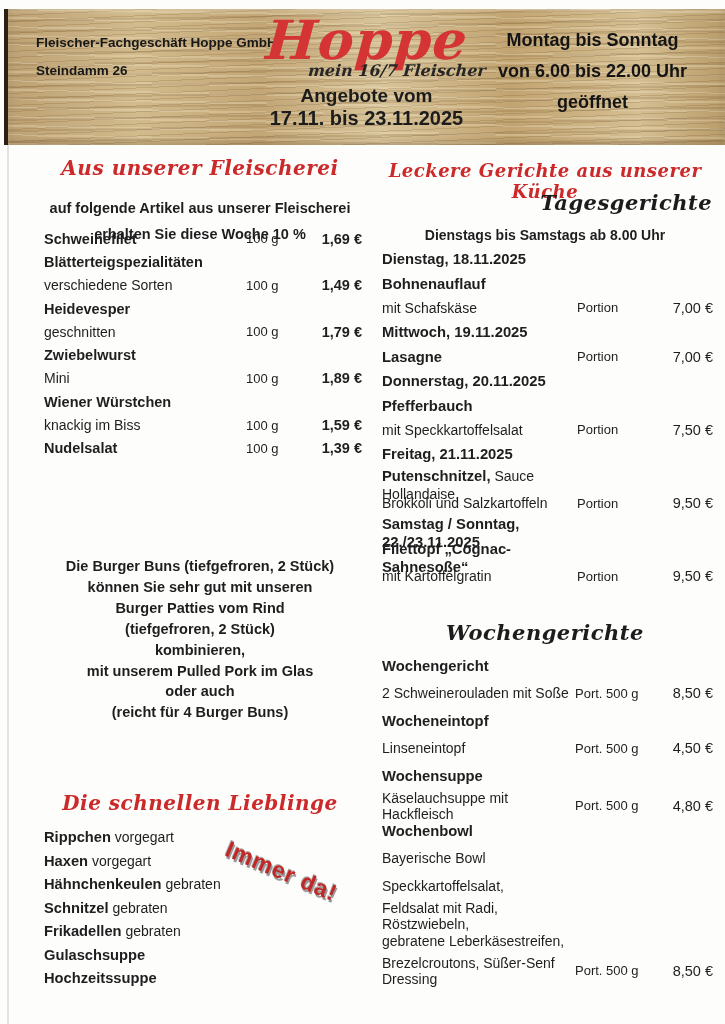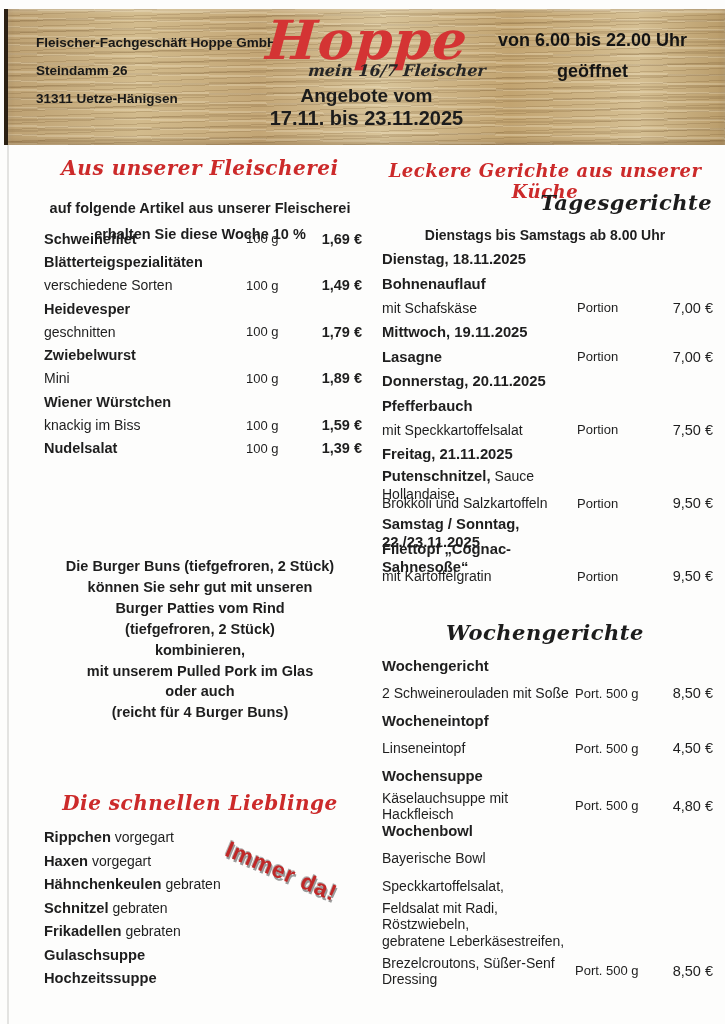--- a/index.html
+++ b/index.html
@@ -99,31 +99,31 @@
 <body>
 
 <div class="page">
 
   <div class="scan-line"></div>
 
   <div class="wood">
     <div class="address">
       <div>Fleischer-Fachgeschäft Hoppe GmbH</div>
       <div>Steindamm 26</div>
-      <div>31311 Uetze-Hänigsen</div>
     </div>
 
     <div class="logo-wrap">
       <div class="logo-text">Hoppe</div>
       <div class="logo-tagline">mein 16/7 Fleischer</div>
       <div class="offer-1">Angebote vom</div>
       <div class="offer-2">17.11. bis 23.11.2025</div>
     </div>
 
     <div class="hours">
+      <div>Montag bis Sonntag</div>
       <div>von 6.00 bis 22.00 Uhr</div>
       <div>geöffnet</div>
     </div>
   </div>
 
   <div class="script-title red" id="t-fleischerei">Aus unserer Fleischerei</div>
 
   <div class="abs" id="fleisch-intro">
     <div>auf folgende Artikel aus unserer Fleischerei</div>
     <div>erhalten Sie diese Woche 10 %</div>

